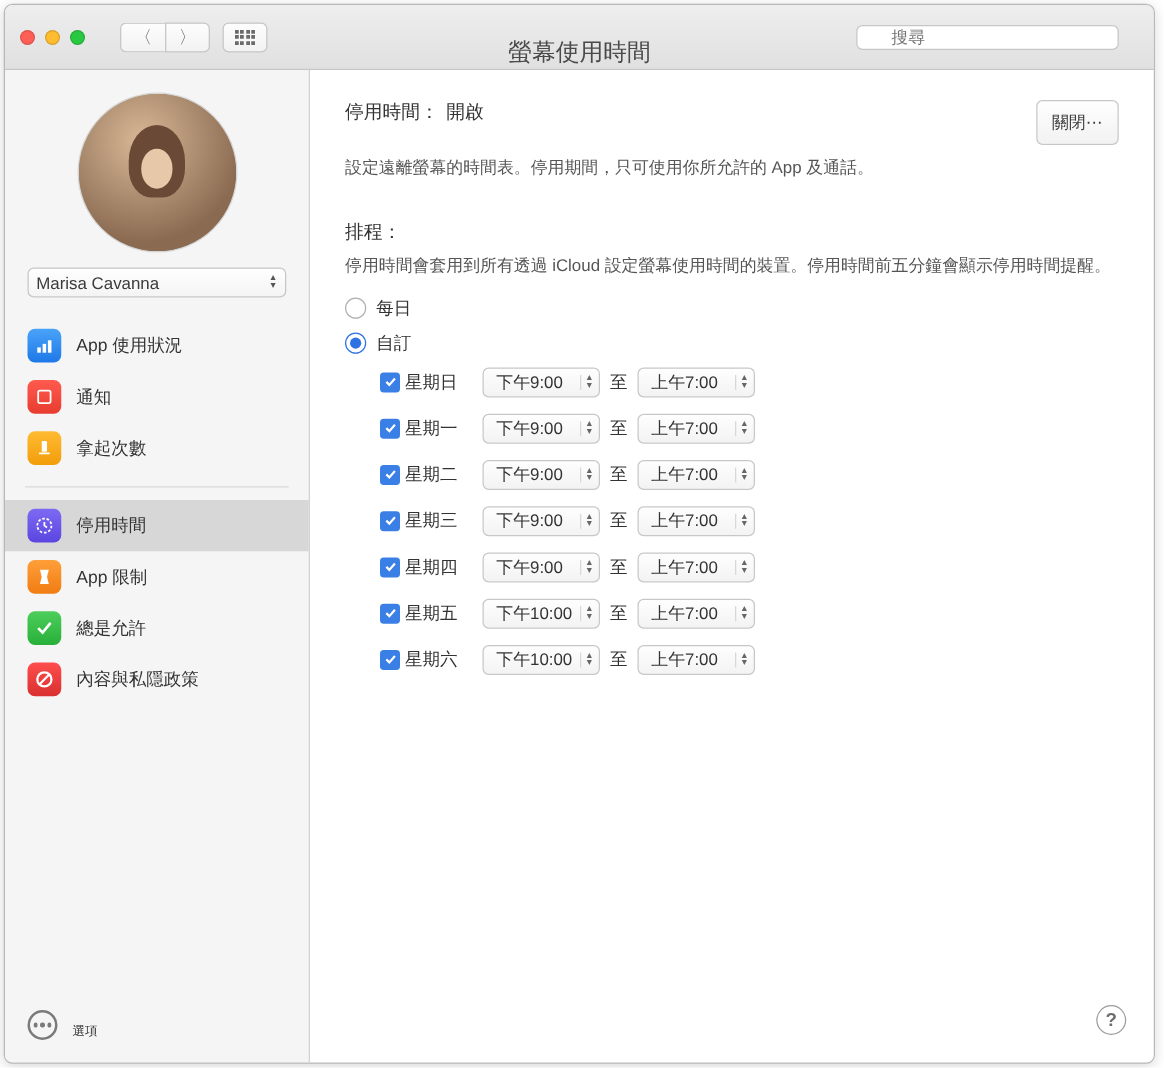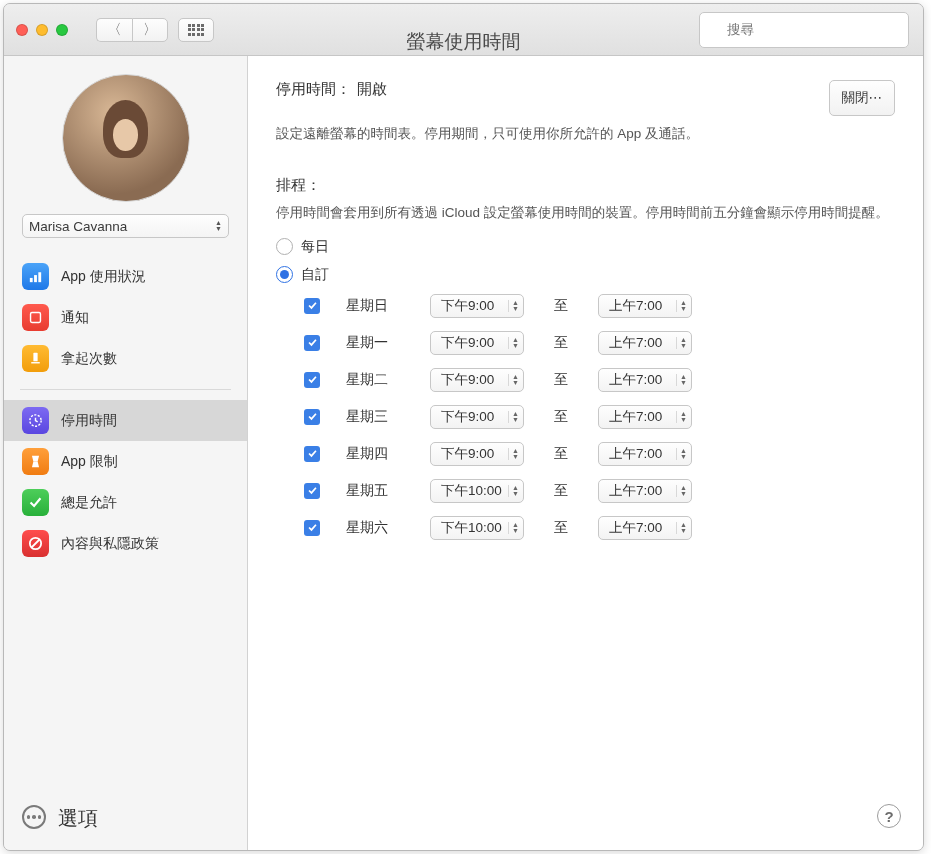--- a/index.html
+++ b/index.html
@@ -10,52 +10,52 @@
 .dot { width: 12px; height: 12px; border-radius: 50%; border: .5px solid rgba(0,0,0,.15); }
 .dot.r { background:#ff5f57;} .dot.y{background:#febc2e;} .dot.g{background:#28c840;}
 .nav-btns { display: flex; margin-left: 28px; }
 .nav-btn { width: 36px; height: 24px; background: linear-gradient(#fdfdfd,#f2f2f2); border: 1px solid #c7c7c7; display: flex; align-items: center; justify-content: center; font-size: 14px; color: #6b6b6b; }
 .nav-btn:first-child { border-radius: 5px 0 0 5px; border-right: none;}
 .nav-btn:last-child { border-radius: 0 5px 5px 0;}
 .grid-btn { width: 36px; height: 24px; margin-left: 10px; background: linear-gradient(#fdfdfd,#f2f2f2); border: 1px solid #c7c7c7; border-radius: 5px; display:flex; align-items:center; justify-content:center;}
 .grid-ic { display:grid; grid-template-columns:repeat(4,3px); grid-template-rows:repeat(3,3px); gap:1.5px;}
 .grid-ic span{background:#6b6b6b;}
 .titlebar-title { position:absolute; left:50%; transform:translateX(-50%); font-size:19px; color:#4a4a4a; font-weight:400;margin-top:24px;}
-.search { margin-left:auto; margin-right:14px; width:210px; height:36px; background:#fff; border:1px solid #c7c7c7; border-radius:5px; display:flex; align-items:center; padding:0 23px; gap:4px;}
+.search { margin-left:auto; margin-right:28px; width:210px; height:20px; background:#fff; border:1px solid #c7c7c7; border-radius:5px; display:flex; align-items:center; padding:0 23px; gap:4px;}
 .search svg{width:13px;height:13px;opacity:.5;}
 .search input{border:none; outline:none; font-size:13.5px; flex:1; background:transparent; color:#444;}
 .body { display:flex; flex:1; min-height:0;}
 .sidebar { width:244px; background:#f5f5f5; border-right:1px solid #d2d2d2; display:flex; flex-direction:column; padding-top:18px;}
 .avatar { width:128px; height:128px; border-radius:50%; background: radial-gradient(circle at 40% 30%, #d9b896, #8a6b52 70%); margin:0 auto 12px; border:1px solid #d6d6d6; position:relative; overflow:hidden;}
 .avatar::before{content:"";position:absolute;left:32%;top:20%;width:36%;height:46%;background:#6a4a36;border-radius:50% 50% 40% 40%;}
 .avatar::after{content:"";position:absolute;left:40%;top:35%;width:20%;height:25%;background:#e7c8a8;border-radius:50%;}
 .user-select { margin:0 18px 18px; height:24px; background:linear-gradient(#fefefe,#f4f4f4); border:1px solid #c7c7c7; border-radius:5px; display:flex; align-items:center; padding:0 6px; font-size:13.5px; color:#3a3a3a; position:relative;}
 .user-select .chev{position:absolute;right:6px;display:flex;flex-direction:column;font-size:7px;line-height:6px;color:#555;}
 .sb-list{display:flex; flex-direction:column;}
 .sb-item{display:flex; align-items:center; gap:12px; padding:7px 18px; font-size:14px; color:#333;}
 .sb-item.selected{background:#d7d7d7;}
 .sb-icon{width:27px;height:27px;border-radius:6px;display:flex;align-items:center;justify-content:center;flex-shrink:0;}
 .sb-divider{height:1px;background:#d9d9d9;margin:10px 16px;}
-.sb-footer{margin-top:auto;display:flex;align-items:flex-start;gap:12px;padding:14px 18px 18px;font-size:20px;color:#333;}
+.sb-footer{margin-top:auto;display:flex;align-items:flex-end;gap:12px;padding:14px 18px 18px;font-size:10px;color:#333;}
 .opt-icon{width:24px;height:24px;border-radius:50%;border:2px solid #7a7a7a;display:flex;align-items:center;justify-content:center;}
 .opt-icon span{width:3.5px;height:3.5px;background:#7a7a7a;border-radius:50%;margin:0 1px;}
 
 .main{flex:1;background:#fff;padding:24px 28px;overflow:auto;position:relative;}
 .row1{display:flex;}
 .status-title{font-size:15px;color:#333;}
 .status-val{font-size:15px;color:#333;margin-left:6px;}
 .off-btn{margin-left:auto;height:36px;padding:0 12px;background:linear-gradient(#fefefe,#f2f2f2);border:1px solid #c7c7c7;border-radius:5px;font-size:13.5px;color:#3a3a3a;}
 .desc{font-size:13.5px;color:#555;margin-top:8px;line-height:1.5;}
 .section-title{font-size:15px;color:#333;margin-top:32px;}
 .radio-row{display:flex;align-items:center;gap:8px;margin-top:14px;font-size:14px;color:#333;}
 .radio{width:17px;height:17px;border-radius:50%;border:1px solid #b0b0b0;background:#fff;display:flex;align-items:center;justify-content:center;}
 .radio.checked{border-color:#2f72e4;}
 .radio.checked::after{content:"";width:9px;height:9px;border-radius:50%;background:#2f72e4;}
 .schedule{margin-top:10px;margin-left:28px;}
-.sch-row{display:flex;align-items:center;gap:26px;margin-bottom:13px;font-size:14px;color:#333;}
+.sch-row{display:flex;align-items:center;gap:4px;margin-bottom:13px;font-size:14px;color:#333;}
 .chk{width:16px;height:16px;border-radius:3px;background:#3a7fe6;display:flex;align-items:center;justify-content:center;}
 .chk svg{width:11px;height:11px;}
 .day-label{width:58px;}
 .time-sel{width:94px;height:24px;background:linear-gradient(#fefefe,#f3f3f3);border:1px solid #c7c7c7;border-radius:5px;display:flex;align-items:center;padding:0 4px 0 10px;font-size:13.5px;color:#333;position:relative;}
 .time-sel .stepper{margin-left:auto;display:flex;flex-direction:column;border-left:1px solid #d8d8d8;padding-left:3px;}
 .stepper span{font-size:7px;line-height:6px;color:#666;}
 .to-label{width:22px;text-align:center;}
 .help{position:absolute;right:22px;bottom:22px;width:24px;height:24px;border-radius:50%;border:1.5px solid #9c9c9c;display:flex;align-items:center;justify-content:center;font-size:15px;color:#6d6d6d;font-weight:600;}
 
 

